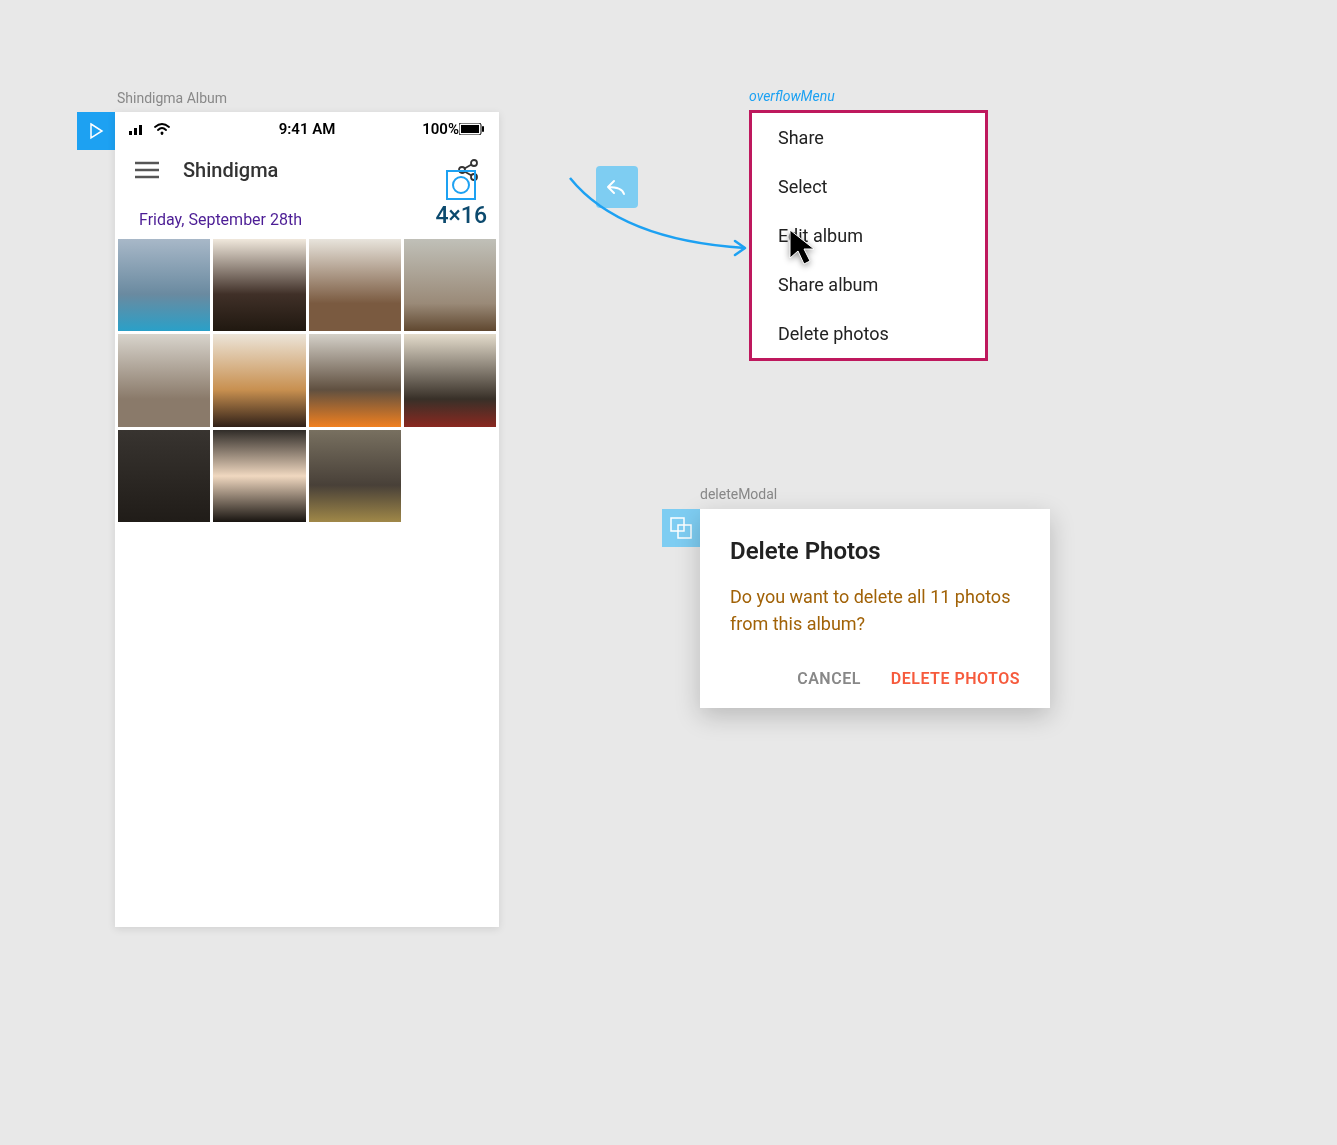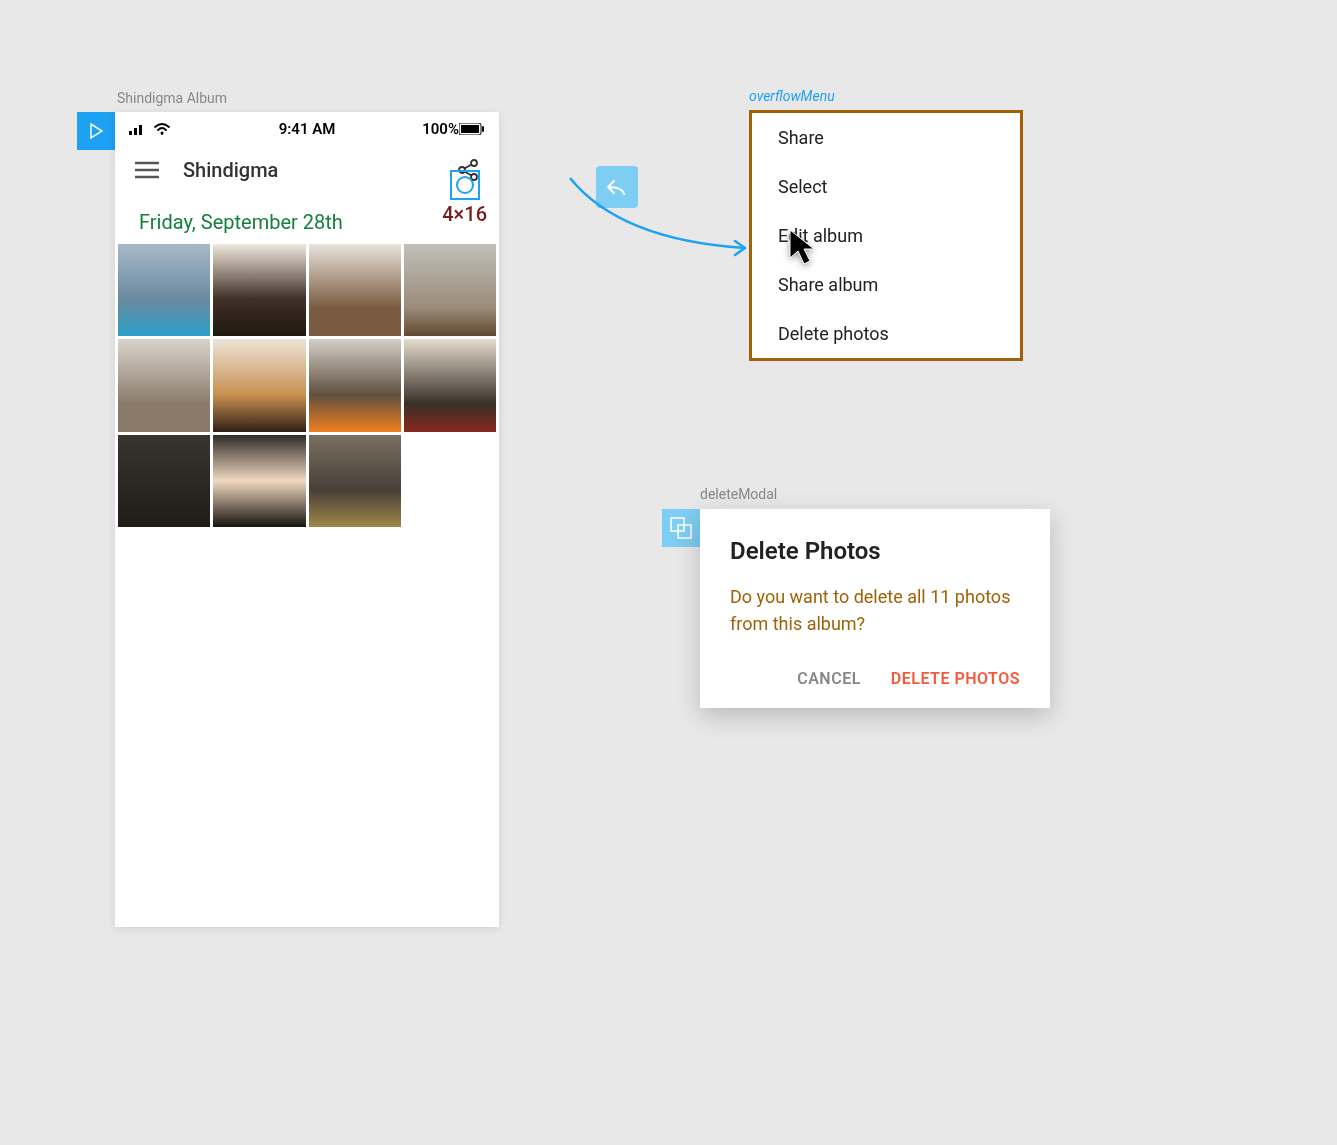--- a/index.html
+++ b/index.html
@@ -91,31 +91,31 @@
       position: relative;
     }
     .selection-icon::after {
       content: '';
       width: 14px; height: 14px;
       border: 2px solid #1da1f2;
       border-radius: 50%;
       background: #fff;
     }
     .selection-dim {
-      color: #7f1d1d;
-      font-size: 20px;
+      color: #0c4a6e;
+      font-size: 23px;
       font-weight: 500;
       margin-top: 2px;
     }
 
     
     .date-header {
       padding: 20px 24px 10px;
-      font-size: 20px;
-      color: #15803d;
+      font-size: 16px;
+      color: #4c1d95;
     }
 
     
     .grid {
       display: grid;
       grid-template-columns: repeat(4, 1fr);
       gap: 3px;
       padding: 0 3px;
     }
     .thumb {
@@ -155,23 +155,23 @@
       left: 560px;
       top: 170px;
       pointer-events: none;
     }
 
     
     .overflow {
       position: absolute;
       left: 749px;
       top: 110px;
-      width: 274px;
+      width: 239px;
       background: #fff;
-      border: 3px solid #a16207;
+      border: 3px solid #be185d;
     }
     .overflow-item {
       padding: 14px 26px;
       font-size: 18px;
       color: #222;
     }
 
     
     .cursor {
       position: absolute;

